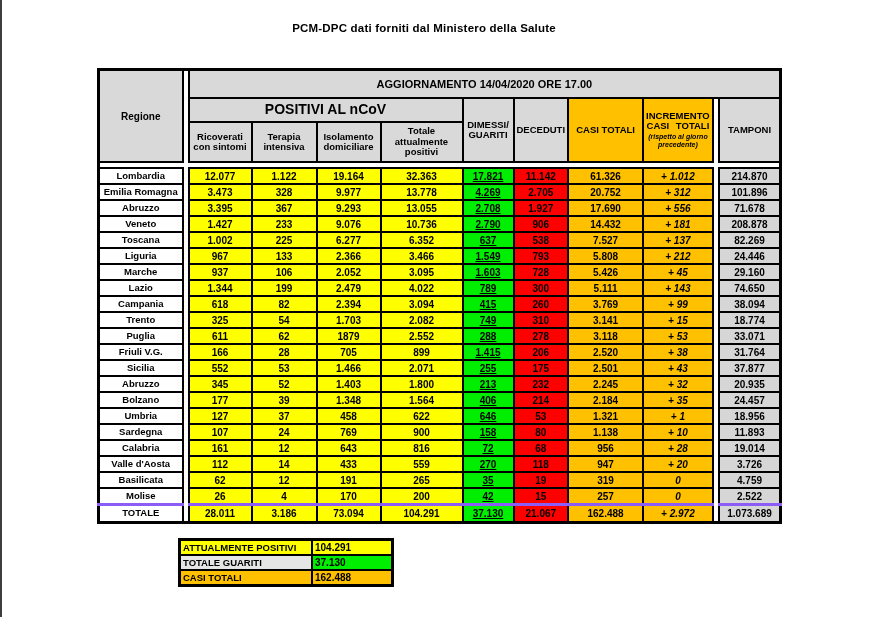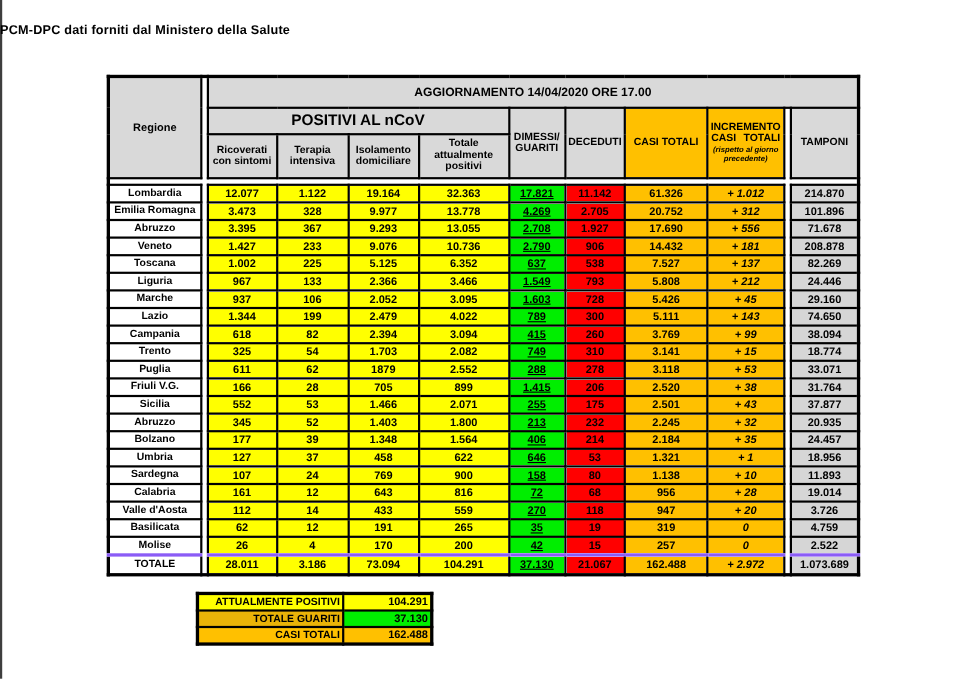--- a/index.html
+++ b/index.html
@@ -2,21 +2,21 @@
 <html style="--yellow: #FFFF00; --green: #00EE00; --red: #FF0000; --orange: #FFC000; --gray: #D9D9D9; --grayCell: #D6D6D6;"><head>
 <meta charset="utf-8">
 <style>
   html,body { margin:0; padding:0; }
   body {
     width:872px; height:617px; position:relative; overflow:hidden;
     background:#ffffff; font-family:"Liberation Sans", sans-serif; color:#000;
   }
   .page-edge { position:absolute; left:0; top:0; width:2px; height:617px; background:#3e3e3e; }
   .page-title {
-    position:absolute; top:22px; left:0; width:848px; text-align:left;
+    position:absolute; top:22px; left:0; width:848px; text-align:center;
     font-size:11.5px; font-weight:600; letter-spacing:0.2px;
   }
   .main-wrap { position:absolute; left:97px; top:68px; }
   table.tbl { border-collapse:collapse; table-layout:fixed; border:3px solid #000; }
   .tbl th, .tbl td {
     border:2px solid #000; padding:0 2px; text-align:center; vertical-align:middle;
     overflow:hidden; line-height:1.1;
   }
   .gut { border:none !important; background:#fff; padding:0; }
   .gap-row td { border:none !important; background:#fff; height:4px; padding:0; }
@@ -36,21 +36,21 @@
   td.c-g { background:var(--green);text-decoration:underline; }
   td.c-r { background:var(--red); }
   td.c-o { background:var(--orange); }
   td.c-oi { background:var(--orange); font-style:italic; }
   td.c-t { background:var(--grayCell); }
   tr.totale td { border-top:3px solid #8b5cf6; height:15px; }
   table.summary {
     position:absolute; left:178px; top:538px;
     border-collapse:collapse; table-layout:fixed; border:3px solid #000;
   }
-  .summary td { border:2px solid #000; height:13px; font-weight:bold; text-align:right; padding:0 2px; line-height:1; }
+  .summary td { border:2px solid #000; height:13px; font-weight:bold; text-align:left; padding:0 2px; line-height:1; }
   .summary td.s-label { width:126px; font-size:9.5px; }
   .summary td.s-value { width:74px; font-size:10px; }
 </style>
 </head>
 <body>
 
 <div class="page-edge"></div>
 
 <div class="page-title">PCM-DPC dati forniti dal Ministero della Salute</div>
 
@@ -155,21 +155,21 @@
           <td class="c-o">14.432</td>
           <td class="c-oi">+ 181</td>
           <td class="gut"></td>
           <td class="c-t">208.878</td>
         </tr>
         <tr>
           <td class="c-reg">Toscana</td>
           <td class="gut"></td>
           <td class="c-y">1.002</td>
           <td class="c-y">225</td>
-          <td class="c-y">5.125</td>
+          <td class="c-y">6.277</td>
           <td class="c-y">6.352</td>
           <td class="c-g">637</td>
           <td class="c-r">538</td>
           <td class="c-o">7.527</td>
           <td class="c-oi">+ 137</td>
           <td class="gut"></td>
           <td class="c-t">82.269</td>
         </tr>
         <tr>
           <td class="c-reg">Liguria</td>
@@ -413,21 +413,21 @@
   </table>
 </div>
 
 <table class="summary">
   <tbody>
       <tr>
         <td class="s-label" style="background: rgb(255, 255, 0);">ATTUALMENTE POSITIVI</td>
         <td class="s-value" style="background: rgb(255, 255, 0);">104.291</td>
       </tr>
       <tr>
-        <td class="s-label" style="background: #eab308;">TOTALE GUARITI</td>
+        <td class="s-label" style="background: #e5e5e5;">TOTALE GUARITI</td>
         <td class="s-value" style="background: rgb(0, 238, 0);">37.130</td>
       </tr>
       <tr>
         <td class="s-label" style="background: rgb(255, 192, 0);">CASI TOTALI</td>
         <td class="s-value" style="background: rgb(255, 192, 0);">162.488</td>
       </tr>
     </tbody>
 </table>
 
 </body></html>

